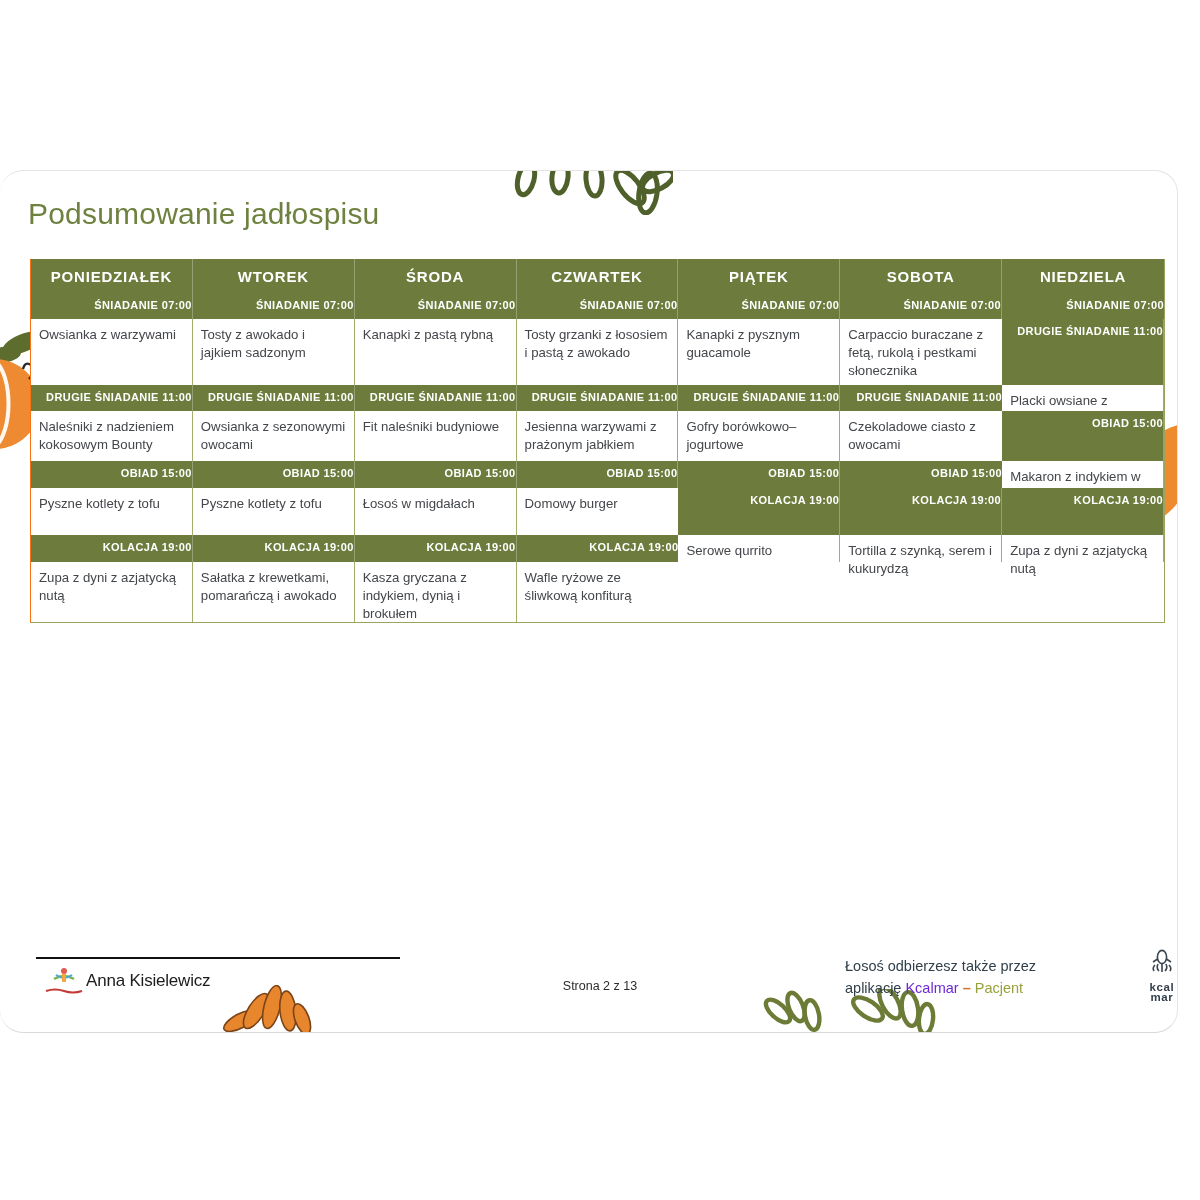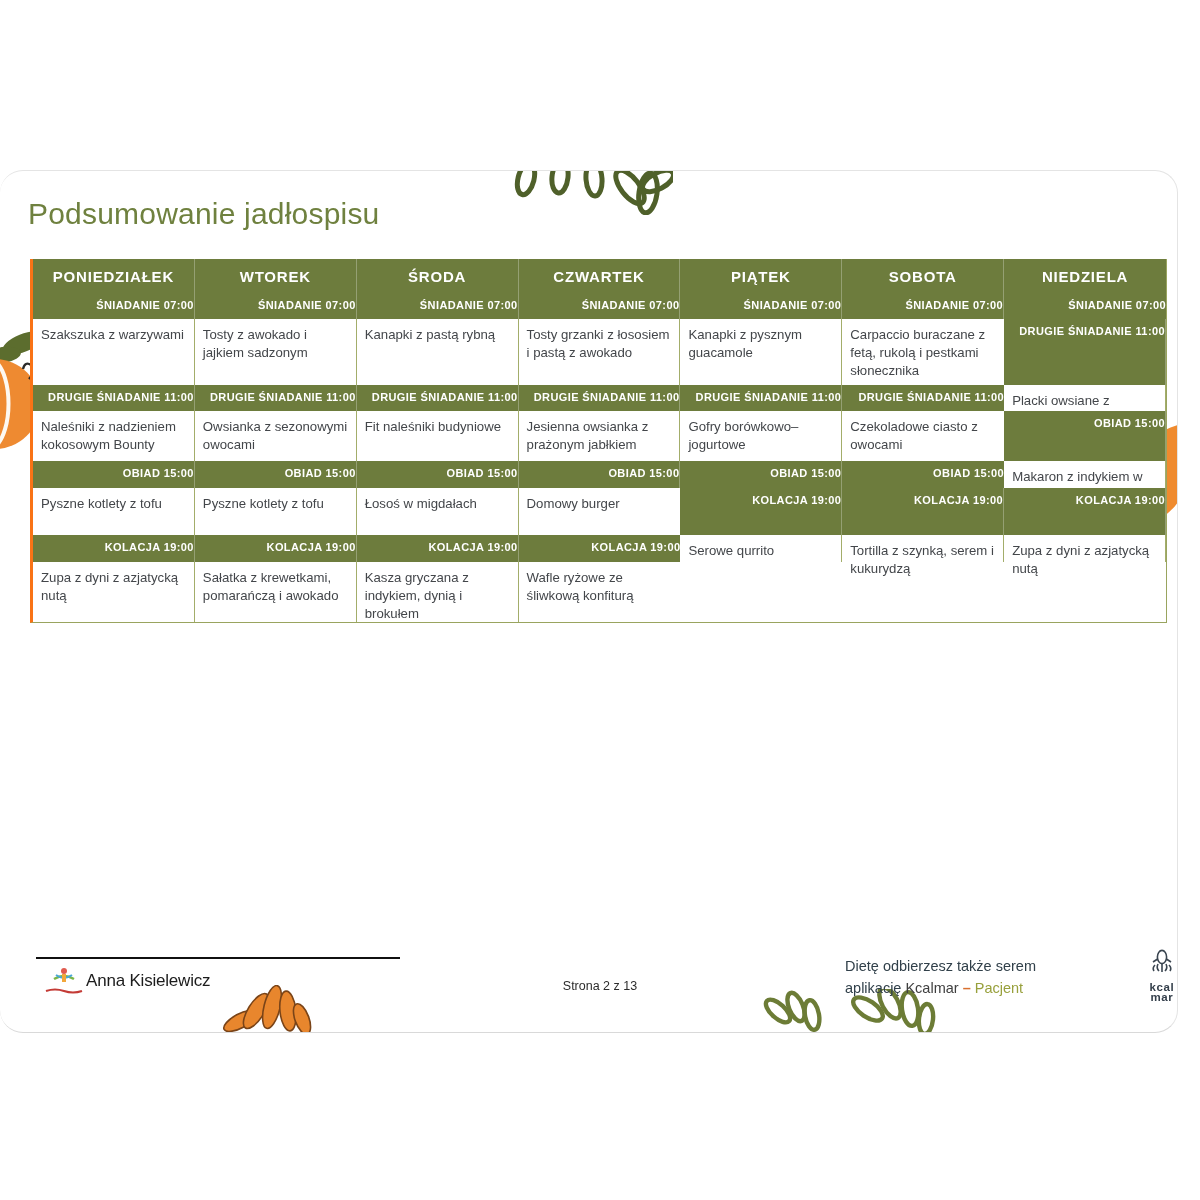--- a/index.html
+++ b/index.html
@@ -8,40 +8,40 @@
   .page{position:absolute;left:0;top:170px;width:1177px;height:861px;background:#fff;
         border-top:1px solid #e4e4e4;border-bottom:1px solid #d9d9d9;border-right:1px solid #e4e4e4;
         overflow:hidden;border-radius:23px;}
   .decor{position:absolute;z-index:1;}
   .page-title{position:absolute;left:28px;top:26px;z-index:3;margin:0;
               font-size:30px;font-weight:500;color:#6f813f;letter-spacing:.2px;}
   
   #menu-table{position:absolute;left:30px;top:88px;width:1133px;z-index:2;
               display:grid;grid-template-columns:repeat(7,1fr);
               grid-template-rows:34px 26px 66px 26px 50px 27px 47px 27px 60px;
-              background:#fff;border-left:3px solid #f97316;border-right:1px solid #99a45f;
+              background:#fff;border-left:1px solid #f97316;border-right:1px solid #99a45f;
               border-bottom:1px solid #99a45f;}
   .day-header{background:#6d7c3d;color:#fff;font-weight:700;font-size:15px;letter-spacing:.8px;
               display:flex;align-items:center;justify-content:center;
               border-right:1px solid rgba(255,255,255,.28);}
   .slot-label{background:#6d7c3d;color:#fff;font-weight:700;font-size:11px;letter-spacing:.4px;
               padding:6px 0 0 8px;border-right:1px solid rgba(255,255,255,.28);text-align:right;}
   .meal-cell{background:#fff;color:#43464a;font-size:13.2px;line-height:1.38;
              padding:7px 8px 4px 8px;border-right:1px solid #a3ad6a;}
   .day-header:nth-of-type(7n),.slot-label.last,.meal-cell.last{border-right:none;}
   
   .footer-line{position:absolute;left:36px;top:786px;width:364px;height:2px;background:#101010;z-index:3;}
   .dietitian-logo{position:absolute;left:40px;top:794px;z-index:3;}
   .author-name{position:absolute;left:86px;top:800px;z-index:3;font-size:17px;color:#1c1c1c;
                letter-spacing:-.2px;}
   .page-number{position:absolute;left:500px;top:808px;width:200px;text-align:center;z-index:3;
                font-size:12.5px;color:#2c2c2c;}
   .app-note{position:absolute;right:62px;top:784px;width:270px;text-align:left;z-index:3;
             font-size:14.5px;line-height:1.55;color:#31404a;}
-  .app-note .brand{color:#404040;}
+  .app-note .brand{color:#6d28d9;}
   .app-note .dash{color:#d9702f;font-weight:700;}
   .app-note .pacjent{color:#98a03c;}
   .kcalmar-logo{position:absolute;left:1141px;top:778px;width:42px;z-index:3;text-align:center;
                 color:#343f4b;}
   .kcalmar-logo .lg-txt{font-weight:700;font-size:11.5px;line-height:.85;letter-spacing:.6px;
                         text-transform:lowercase;}
 </style>
 </head>
 <body>
 
@@ -103,38 +103,38 @@
       <div class="day-header">PIĄTEK</div>
       <div class="day-header">SOBOTA</div>
       <div class="day-header last">NIEDZIELA</div>
       <div class="slot-label">ŚNIADANIE 07:00</div>
       <div class="slot-label">ŚNIADANIE 07:00</div>
       <div class="slot-label">ŚNIADANIE 07:00</div>
       <div class="slot-label">ŚNIADANIE 07:00</div>
       <div class="slot-label">ŚNIADANIE 07:00</div>
       <div class="slot-label">ŚNIADANIE 07:00</div>
       <div class="slot-label last">ŚNIADANIE 07:00</div>
-      <div class="meal-cell">Szakszuka z warzywami</div>
+      <div class="meal-cell">Owsianka z warzywami</div>
       <div class="meal-cell">Tosty z awokado i jajkiem sadzonym</div>
       <div class="meal-cell">Kanapki z pastą rybną</div>
       <div class="meal-cell">Tosty grzanki z łososiem i pastą z awokado</div>
       <div class="meal-cell">Kanapki z pysznym guacamole</div>
       <div class="meal-cell last">Carpaccio buraczane z fetą, rukolą i pestkami słonecznika</div>
       <div class="slot-label">DRUGIE ŚNIADANIE 11:00</div>
       <div class="slot-label">DRUGIE ŚNIADANIE 11:00</div>
       <div class="slot-label">DRUGIE ŚNIADANIE 11:00</div>
       <div class="slot-label">DRUGIE ŚNIADANIE 11:00</div>
       <div class="slot-label">DRUGIE ŚNIADANIE 11:00</div>
       <div class="slot-label">DRUGIE ŚNIADANIE 11:00</div>
       <div class="slot-label last">DRUGIE ŚNIADANIE 11:00</div>
       <div class="meal-cell">Placki owsiane z duszonym jabłkiem</div>
       <div class="meal-cell">Naleśniki z nadzieniem kokosowym Bounty</div>
       <div class="meal-cell">Owsianka z sezonowymi owocami</div>
       <div class="meal-cell">Fit naleśniki budyniowe</div>
-      <div class="meal-cell">Jesienna owsianka z prażonym jabłkiem</div>
+      <div class="meal-cell">Jesienna warzywami z prażonym jabłkiem</div>
       <div class="meal-cell">Gofry borówkowo–jogurtowe</div>
       <div class="meal-cell last">Czekoladowe ciasto z owocami</div>
       <div class="slot-label">OBIAD 15:00</div>
       <div class="slot-label">OBIAD 15:00</div>
       <div class="slot-label">OBIAD 15:00</div>
       <div class="slot-label">OBIAD 15:00</div>
       <div class="slot-label">OBIAD 15:00</div>
       <div class="slot-label">OBIAD 15:00</div>
       <div class="slot-label last">OBIAD 15:00</div>
       <div class="meal-cell">Makaron z indykiem w sosie pomidorowym</div>
@@ -166,21 +166,21 @@
     <path d="M16,10 q8,6 16,0" fill="none" stroke="#4aa7d8" stroke-width="2"></path>
     <rect x="22" y="9" width="4" height="8" fill="#f2a73b"></rect>
     <path d="M6,26 q9,-3 18,0 q9,3 18,0" fill="none" stroke="#c43b36" stroke-width="2.2"></path>
   </svg>
 
   <div class="author-name">Anna Kisielewicz</div>
 
   <div class="page-number">Strona 2 z 13</div>
 
   <div class="app-note">
-    <span>Dietę odbierzesz także serem</span><br>
+    <span>Łosoś odbierzesz także przez</span><br>
     <span>aplikację </span>
     <span class="brand">Kcalmar</span>
     <span class="dash">–</span>
     <span class="pacjent">Pacjent</span>
   </div>
 
   <div class="kcalmar-logo">
     <svg width="30" height="30" viewBox="0 0 30 30">
       <g fill="none" stroke="#3a4550" stroke-width="1.6">
         <ellipse cx="15" cy="8" rx="4.6" ry="6.6"></ellipse>

